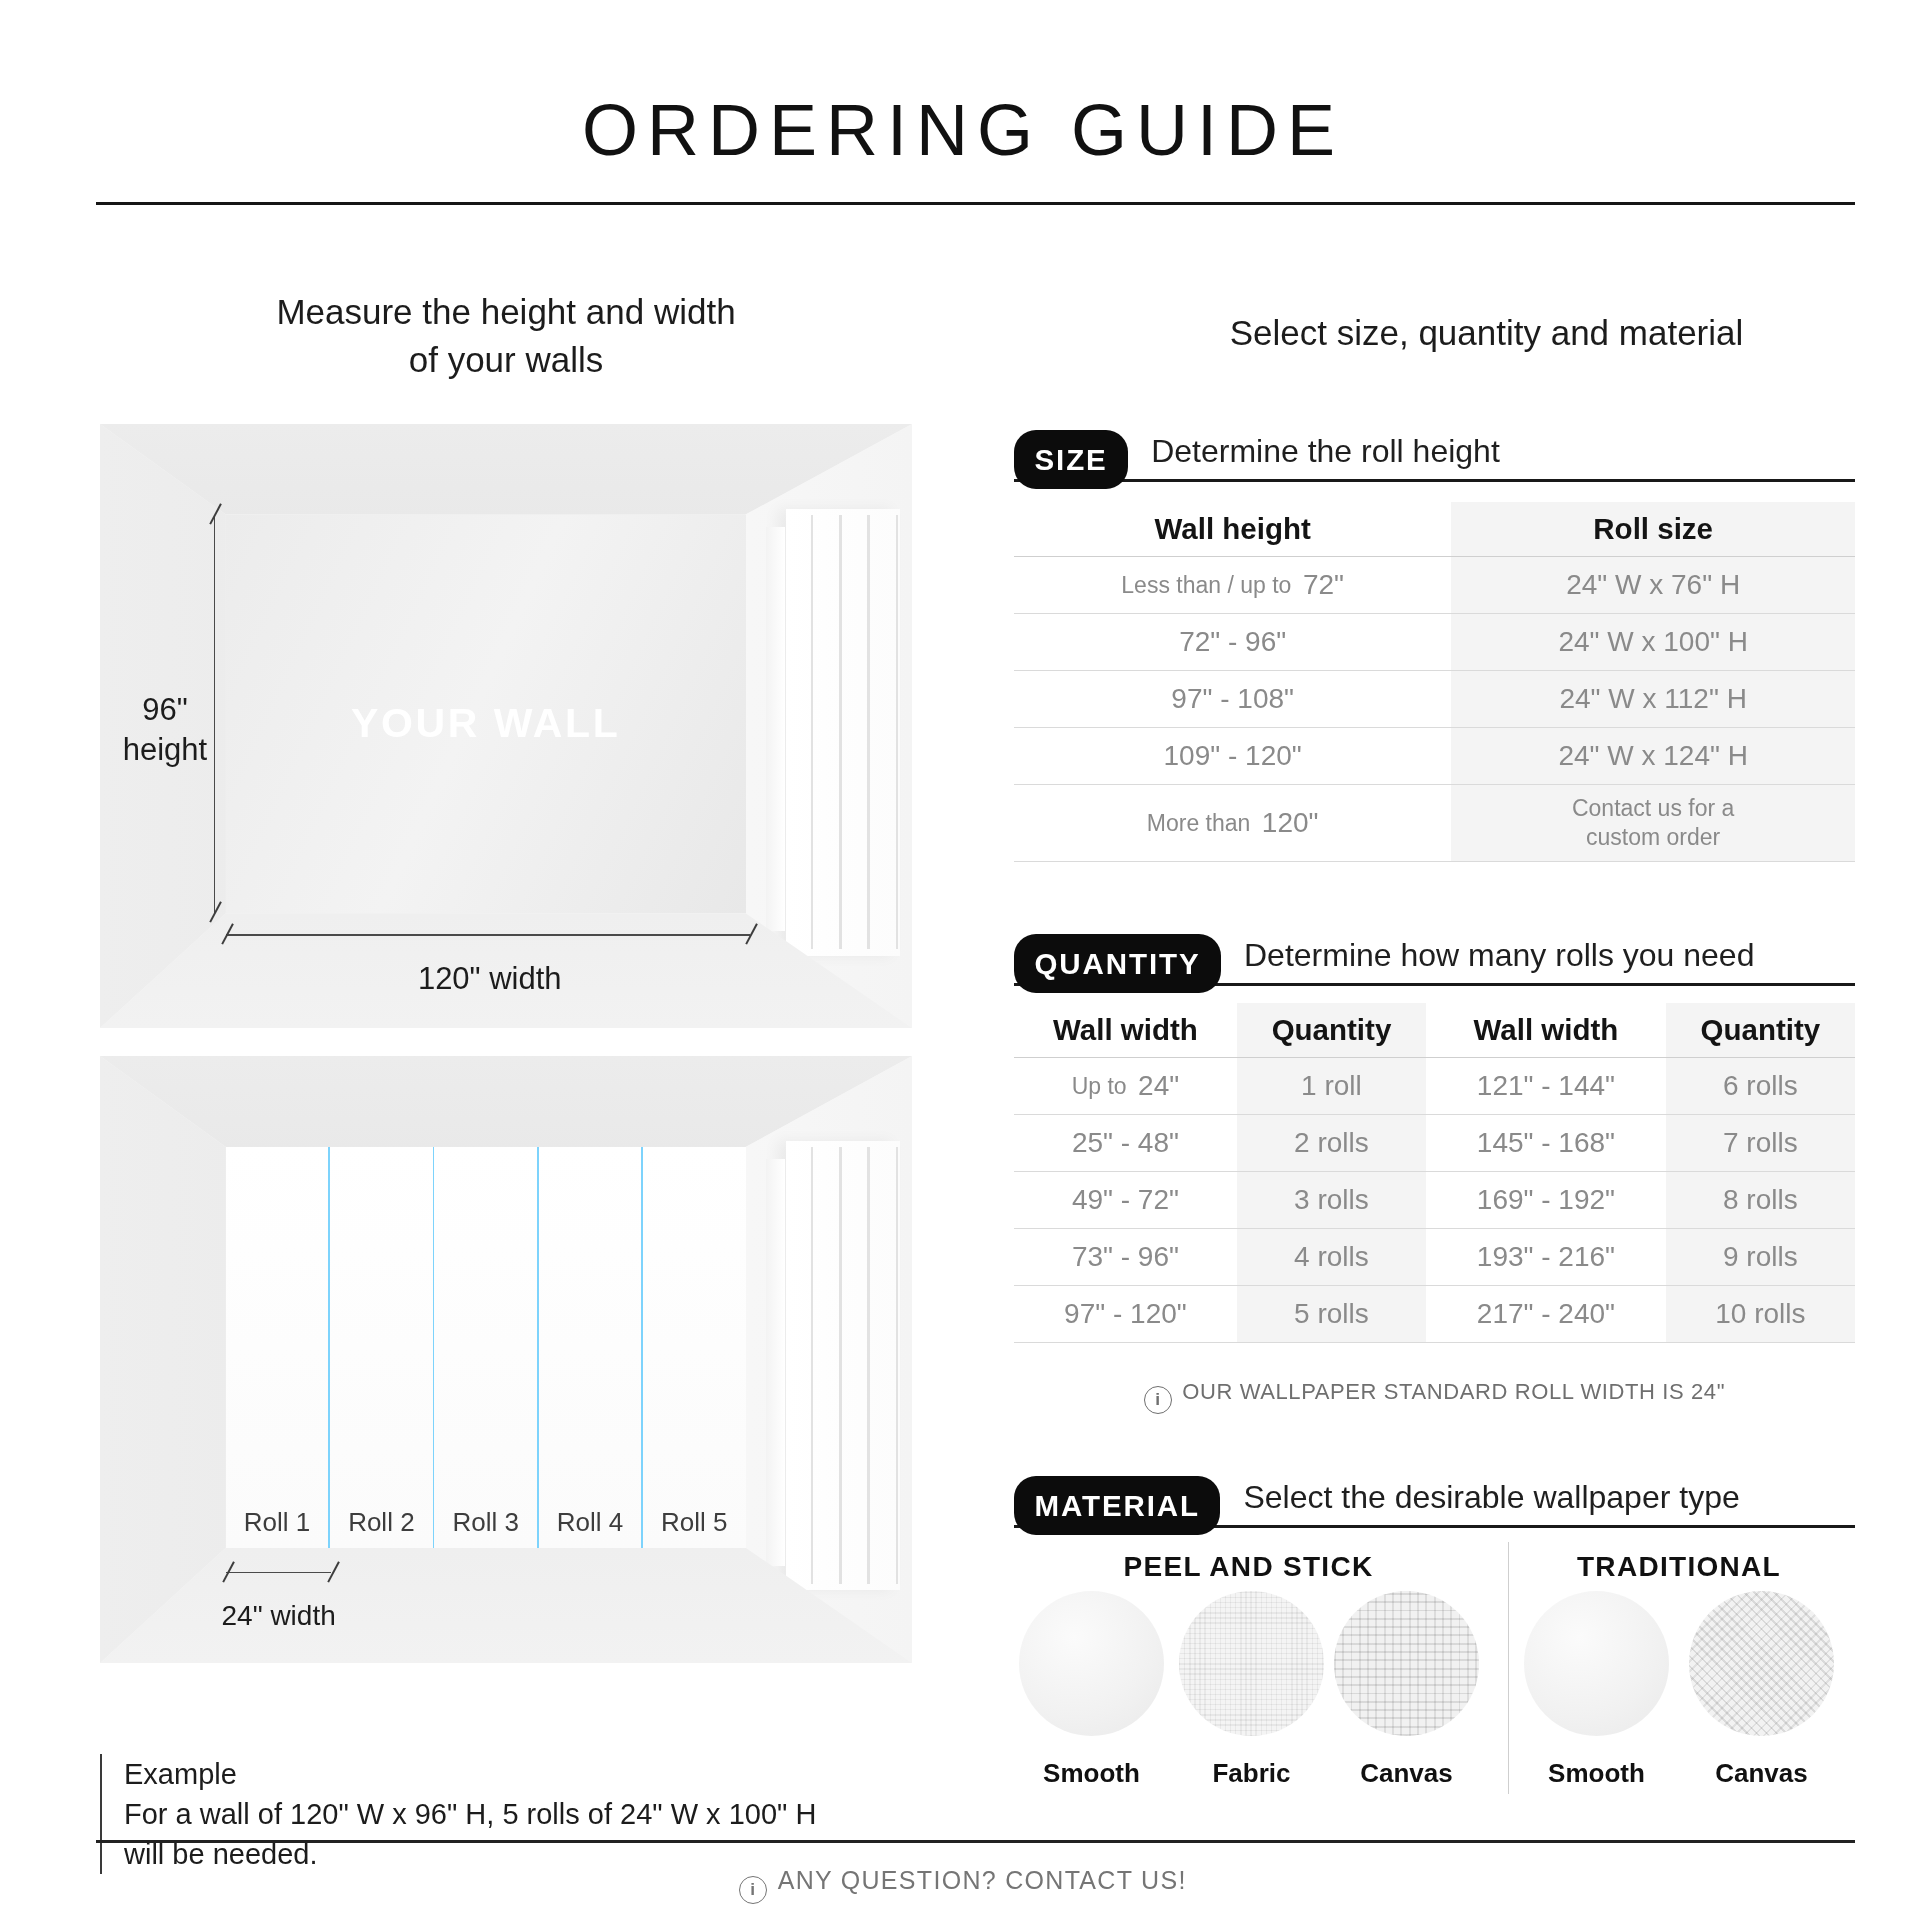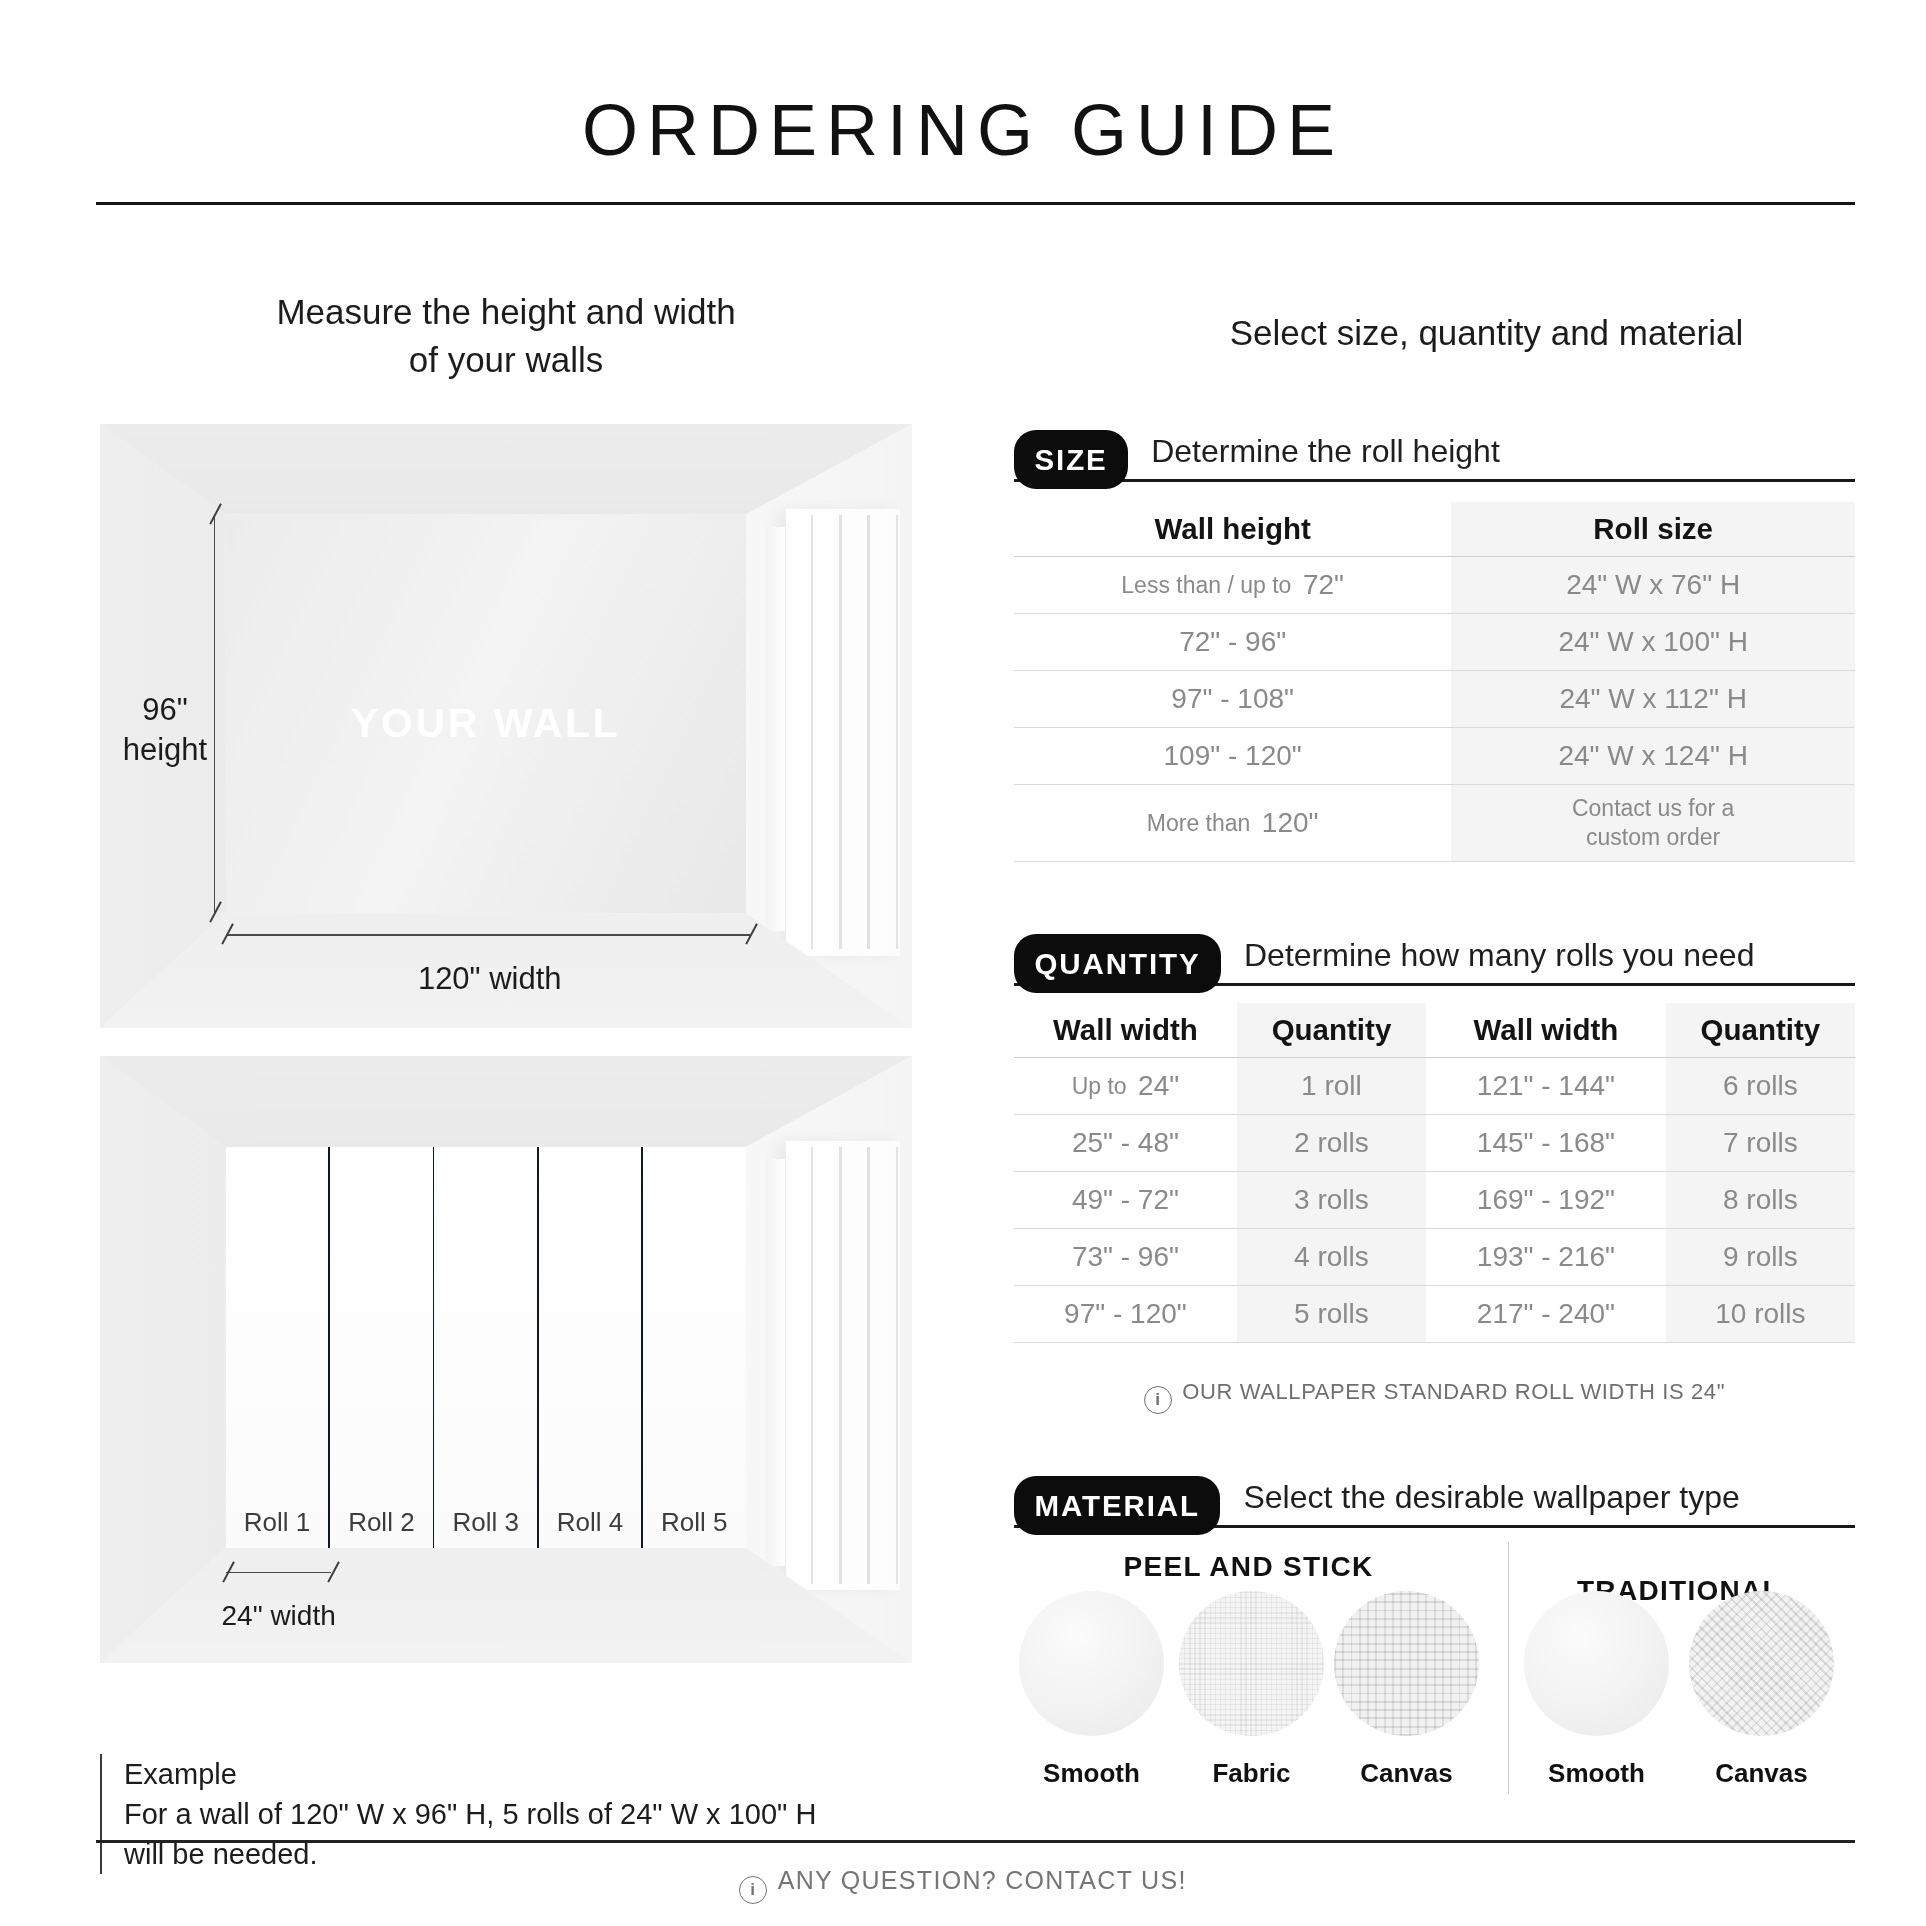--- a/index.html
+++ b/index.html
@@ -83,21 +83,21 @@
          background:linear-gradient(90deg,#f3f3f3,#ffffff);}
   .mull{position:absolute;width:2.6px;top:15%;height:72%;background:#e2e2e2;}
   .dimline-v{position:absolute;width:1.3px;background:#4a4a4a;}
   .dimline-h{position:absolute;height:1.3px;background:#4a4a4a;}
   .tick{position:absolute;width:23px;height:1.9px;background:#3d3d3d;transform:rotate(-62deg);}
   .room-label{position:absolute;color:#1c1c1c;font-size:31px;line-height:40px;
               text-align:center;white-space:nowrap;}
   .wall-word{position:absolute;color:#ffffff;font-weight:700;font-size:41px;
              letter-spacing:2.6px;white-space:nowrap;transform:translate(-50%,-50%);}
   .panels{position:absolute;left:15.5%;top:15%;width:64%;height:66%;
-          display:grid;grid-template-columns:repeat(5,1fr);gap:1.9px;background:#0f172a;}
+          display:grid;grid-template-columns:repeat(5,1fr);gap:1.9px;background:#7dd3fc;}
   .panel{position:relative;background:linear-gradient(180deg,#ffffff 0%,#fbfbfb 100%);}
   .panel .roll-name{position:absolute;bottom:2.5%;left:50%;transform:translateX(-50%);
           font-size:26px;color:#3d3d3d;white-space:nowrap;}
 
   
   .example{left:100px;top:1754px;border-left:2.6px solid #3a3a3a;padding-left:22px;
            font-size:29px;line-height:40px;color:#1c1c1c;}
   .footer-rule{left:96px;top:1840px;width:1759px;height:2.6px;background:#222222;}
   .footer-text{left:0;top:1866px;width:1926px;text-align:center;font-size:25px;
                color:#757575;letter-spacing:1.3px;}
@@ -280,21 +280,21 @@
   <div class="abs note" style="top:1379px;">
     <span class="info-ic"></span><span>OUR WALLPAPER STANDARD ROLL WIDTH IS 24"</span>
   </div>
 
   <div class="abs sec-head" style="top:1470px;">
     <div class="tag">MATERIAL</div>
     <div class="sec-sub">Select the desirable wallpaper type</div>
   </div>
 
   <div class="abs mat-title" style="left:1091px;top:1551px;width:315px;">PEEL AND STICK</div>
-  <div class="abs mat-title" style="left:1541px;top:1551px;width:276px;margin-top:24px;">TRADITIONAL</div>
+  <div class="abs mat-title" style="left:1541px;top:1551px;width:276px;">TRADITIONAL</div>
 
   <div class="abs mat-divider" style="left:1508px;top:1542px;height:252px;"></div>
 
   <div class="abs swatch tex-smooth" style="left:1019px;top:1591px;"></div>
   <div class="abs swatch tex-fabric" style="left:1179px;top:1591px;"></div>
   <div class="abs swatch tex-canvas" style="left:1334px;top:1591px;"></div>
   <div class="abs swatch tex-smooth" style="left:1524px;top:1591px;"></div>
   <div class="abs swatch tex-canvas2" style="left:1689px;top:1591px;"></div>
 
   <div class="abs sw-label" style="left:1019px;top:1758px;width:145px;">Smooth</div>

